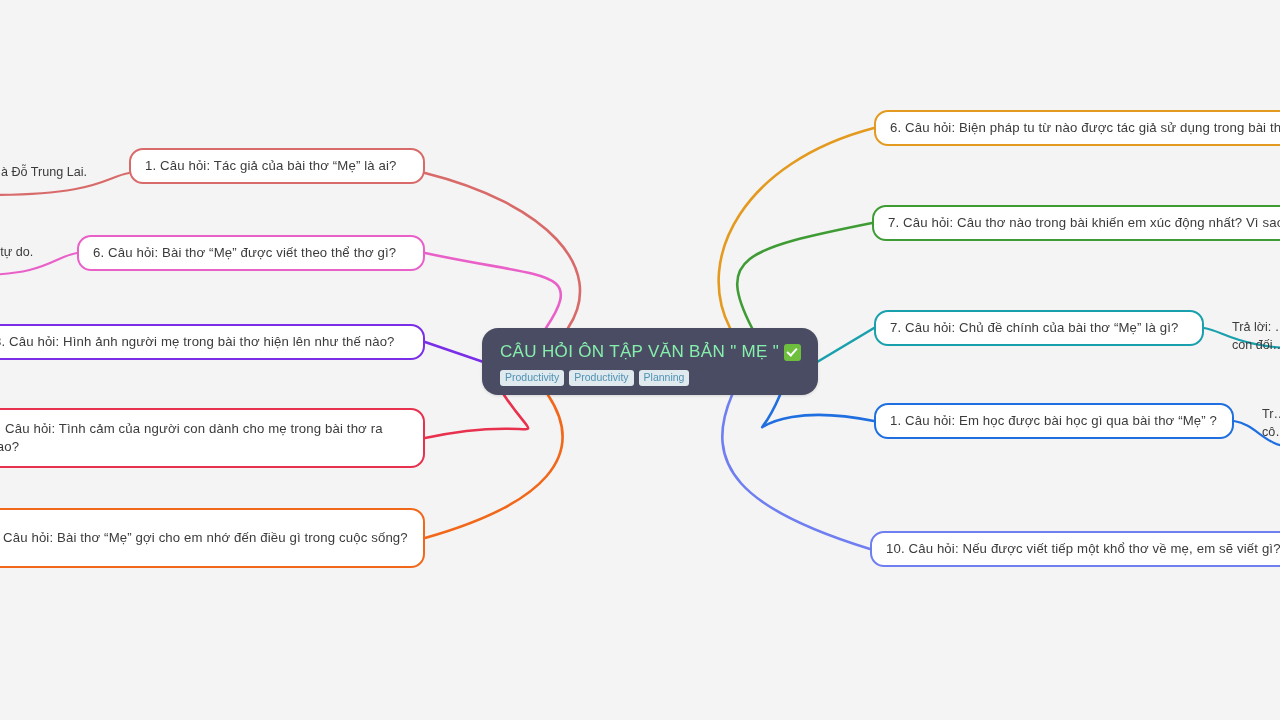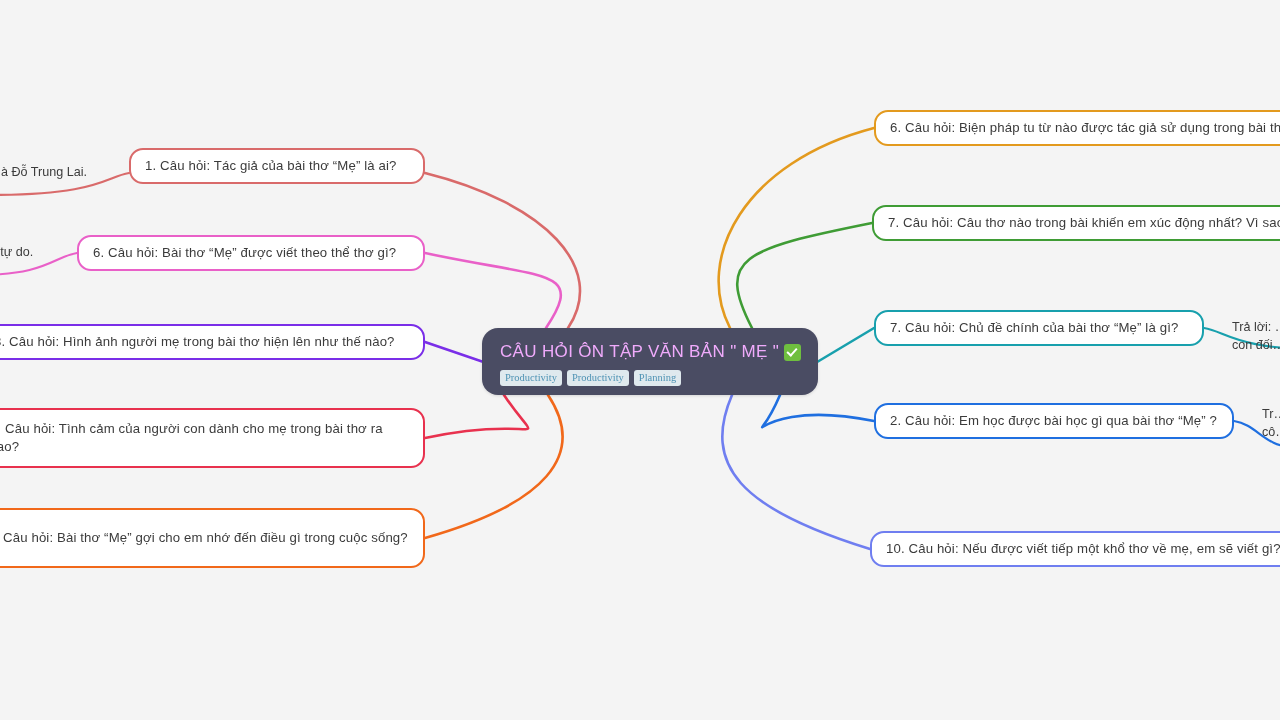--- a/index.html
+++ b/index.html
@@ -48,21 +48,21 @@
     background: #4a4c63;
     border-radius: 16px;
     padding: 14px 18px 12px 18px;
     z-index: 5;
     display: flex;
     flex-direction: column;
     gap: 8px;
     box-shadow: 0 1px 3px rgba(0,0,0,0.12);
   }
   .central-title {
-    color: #f0abfc;
+    color: #86efac;
     font-size: 17px;
     letter-spacing: 0.02em;
     display: flex;
     align-items: center;
     gap: 5px;
     white-space: nowrap;
   }
   .check-emoji {
     display: inline-block;
     width: 17px;
@@ -88,21 +88,20 @@
     gap: 5px;
   }
   .tag {
     background: #dfe9ee;
     color: #4f93b4;
     font-size: 10.5px;
     padding: 1px 5px 2px 5px;
     border-radius: 3px;
     line-height: 1.25;
     white-space: nowrap;
-    font-family: Liberation Serif, serif;
   }
   .answer {
     position: absolute;
     font-size: 12.6px;
     line-height: 1.45;
     color: #3b3b3b;
     white-space: nowrap;
     z-index: 2;
   }
 </style>
@@ -148,21 +147,21 @@
       <div class="node" style="left: 129px; top: 148px; width: 296px; height: 36px; border-color: rgb(217, 106, 106);">1. Câu hỏi: Tác giả của bài thơ “Mẹ” là ai?</div>
       <div class="node" style="left: 77px; top: 235px; width: 348px; height: 36px; border-color: rgb(233, 96, 200);">6. Câu hỏi: Bài thơ “Mẹ” được viết theo thể thơ gì?</div>
       <div class="node" style="left: -22px; top: 324px; width: 447px; height: 36px; border-color: rgb(122, 46, 232);">3. Câu hỏi: Hình ảnh người mẹ trong bài thơ hiện lên như thế nào?</div>
       <div class="node wrap" style="left: -26px; top: 408px; width: 451px; height: 60px; border-color: rgb(232, 49, 78);">4. Câu hỏi: Tình cảm của người con dành cho mẹ trong bài thơ ra sao?</div>
       <div class="node wrap" style="left: -28px; top: 508px; width: 453px; height: 60px; border-color: rgb(241, 104, 26);">5. Câu hỏi: Bài thơ “Mẹ” gợi cho em nhớ đến điều gì trong cuộc sống?</div>
     </div>
   <div id="right-nodes">
       <div class="node" style="left: 874px; top: 110px; width: 440px; height: 36px; border-color: rgb(227, 154, 30);">6. Câu hỏi: Biện pháp tu từ nào được tác giả sử dụng trong bài thơ?</div>
       <div class="node" style="left: 872px; top: 205px; width: 440px; height: 36px; border-color: rgb(63, 156, 53);">7. Câu hỏi: Câu thơ nào trong bài khiến em xúc động nhất? Vì sao?</div>
       <div class="node" style="left: 874px; top: 310px; width: 330px; height: 36px; border-color: rgb(24, 160, 173);">7. Câu hỏi: Chủ đề chính của bài thơ “Mẹ” là gì?</div>
-      <div class="node" style="left: 874px; top: 403px; width: 360px; height: 36px; border-color: rgb(31, 111, 224);">2. Câu hỏi: Em học được bài học gì qua bài thơ “Mẹ” ?</div>
+      <div class="node" style="left: 874px; top: 403px; width: 360px; height: 36px; border-color: rgb(31, 111, 224);">1. Câu hỏi: Em học được bài học gì qua bài thơ “Mẹ” ?</div>
       <div class="node" style="left: 870px; top: 531px; width: 430px; height: 36px; border-color: rgb(111, 126, 240);">10. Câu hỏi: Nếu được viết tiếp một khổ thơ về mẹ, em sẽ viết gì?</div>
     </div>
   <div id="answer-nodes">
       <div class="answer" style="left: -18px; top: 163px;">… là Đỗ Trung Lai.</div>
       <div class="answer" style="left: -24px; top: 243px;">…ơ tự do.</div>
       <div class="answer" style="left: 1232px; top: 318px;">
         <div>Trả lời: …</div>
         <div>con đối…</div>
       </div>
       <div class="answer" style="left: 1262px; top: 405px;">

